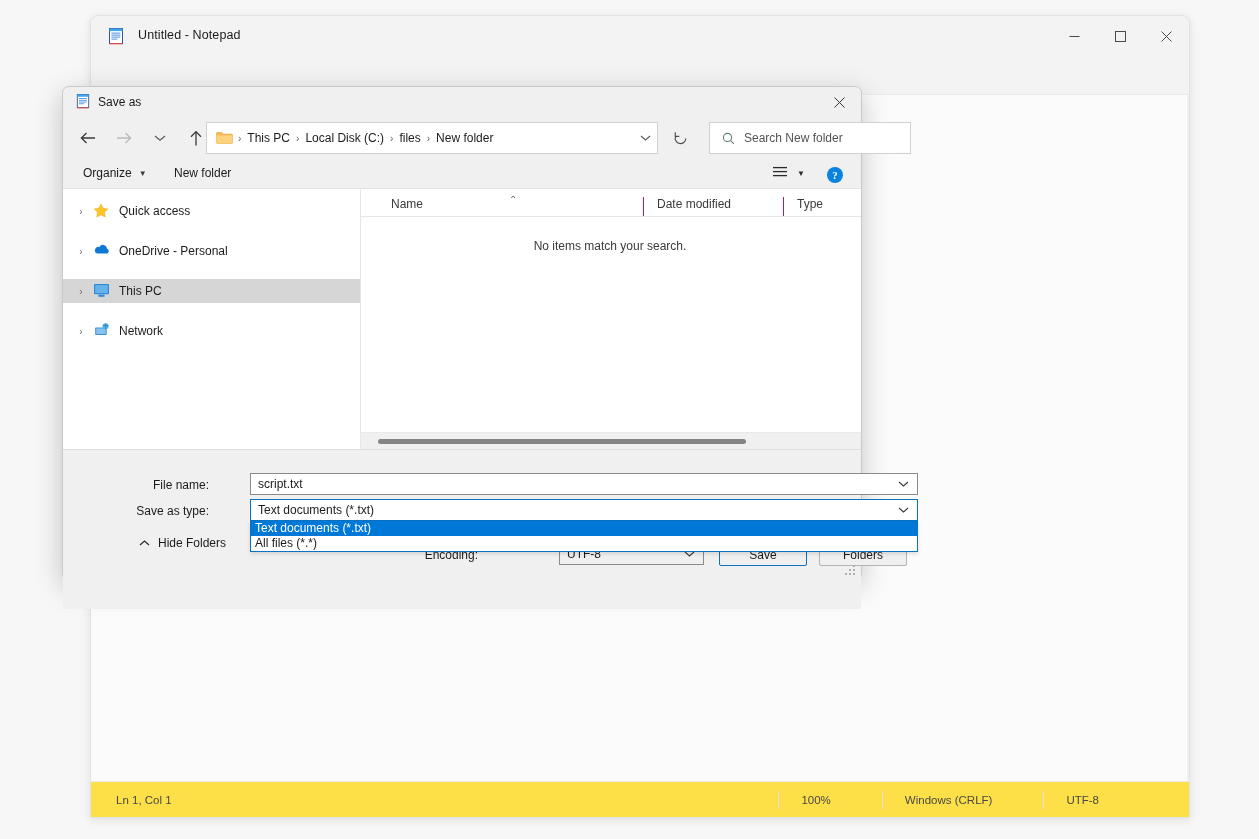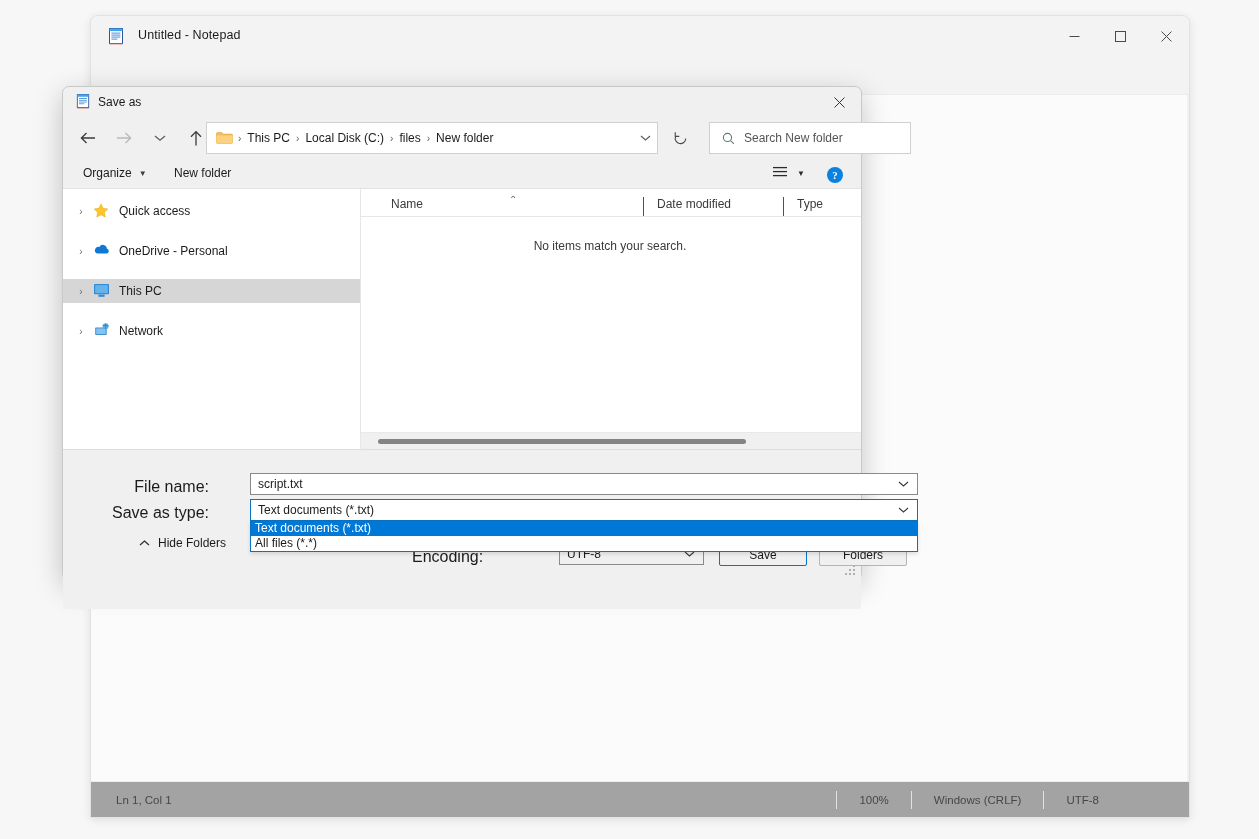--- a/index.html
+++ b/index.html
@@ -77,27 +77,27 @@
     border-top: 1px solid #ececec;
   }
   #np-vscroll {
     position: absolute; right: 0; top: 0; bottom: 0;
     width: 2px; background: #f0f0f0;
   }
   #np-status {
     position: absolute;
     left: 0; right: 0; bottom: 0;
     height: 36px;
-    background: #a3a3a3;
+    background: #fde047;
     border-top: 1px solid #ececec;
     display: flex; align-items: center;
     font-size: 11.5px; color: #474747;
   }
   .st-left { margin-left: 25px; }
-  .st-right { margin-left: auto; display: flex; align-items: flex-end; }
+  .st-right { margin-left: auto; display: flex; align-items: flex-end; gap: 29px; }
   .st-cell {
     padding: 0 22px;
     border-left: 1px solid #e2e2e2;
     line-height: 18px;
     display: flex; align-items: center;
   }
   .st-cell:last-child { padding-right: 90px; }
 
   
   #saveas {
@@ -284,21 +284,21 @@
 
   
   #sa-bottom {
     position: relative;
     height: 160px;
     background: #f0f0f0;
     border-top: 1px solid #dedede;
   }
   .lbl {
     position: absolute;
-    font-size: 16px; color: #1b1b1b;
+    font-size: 12px; color: #1b1b1b;
     text-align: right;
   }
   #lbl-filename { left: 36px; top: 391px; width: 110px; }
   #lbl-savetype { left: 36px; top: 417px; width: 110px; }
   #lbl-encoding { left: 349px; top: 461px; width: 66px; }
 
   .combo {
     position: absolute;
     background: #ffffff;
     border: 1px solid #8a8a8a;

